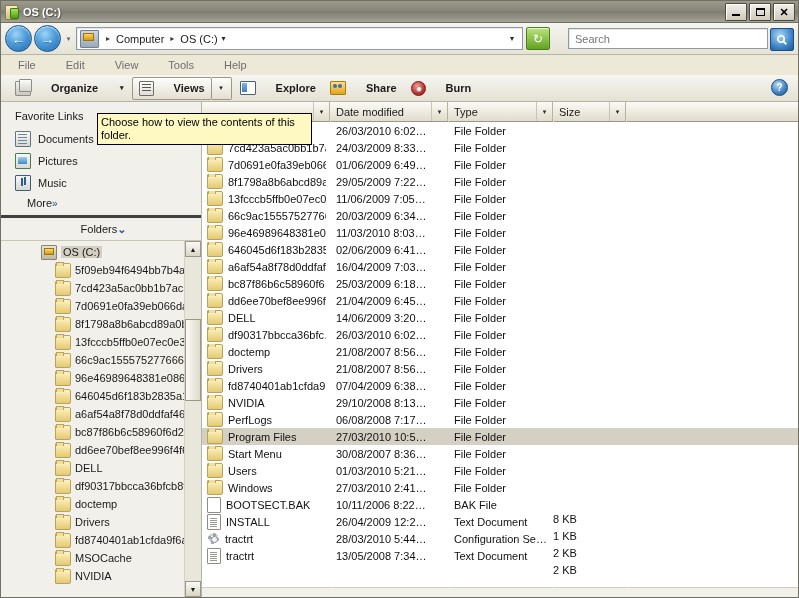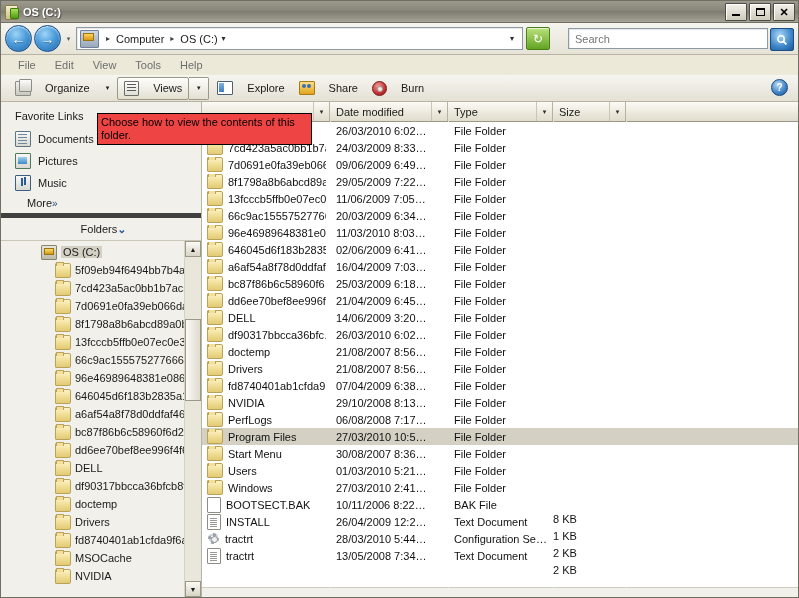--- a/index.html
+++ b/index.html
@@ -125,36 +125,36 @@
     width:22px;height:21px;margin-left:2px;
     background:radial-gradient(circle at 40% 30%,#a9d6f7,#3c85c8 60%,#1c5694);
     border:1px solid #1a4e85;border-radius:2px;
     display:flex;align-items:center;justify-content:center;
     color:#fff;font-size:11px;
   }
 
   
   .menubar{
     height:20px;min-height:20px;display:flex;align-items:center;
-    background:#ece9d8;padding-left:8px;gap:1px;
+    background:#ece9d8;padding-left:8px;gap:12px;
   }
   .menu-item{
     padding:2px 9px;font-size:11px;color:#6e6e6e;
   }
 
   
   .toolbar{
     height:26px;min-height:26px;display:flex;align-items:center;
     background:linear-gradient(to bottom,#f6f5f0,#e4e1d4);
     border-bottom:1px solid #b8b4a4;
     padding-left:8px;gap:2px;position:relative;
   }
   .tb{
-    display:flex;align-items:center;gap:14px;height:21px;
-    padding:0 6px;font-size:11px;color:#1a1a1a;white-space:nowrap;
+    display:flex;align-items:center;gap:20px;height:21px;
+    padding:0 6px;font-size:11px;color:#1a1a1a;white-space:nowrap;font-weight:bold;
   }
   .tb.framed{
     border:1px solid #9b9888;background:linear-gradient(to bottom,#fdfdfb,#e3e0d2);
     border-radius:2px;
   }
   .tb-split{
     border:1px solid #9b9888;border-left:0;
     background:linear-gradient(to bottom,#fdfdfb,#e3e0d2);
     width:19px;height:21px;display:flex;align-items:center;justify-content:center;
     border-radius:0 2px 2px 0;font-size:7px;color:#222;
@@ -193,21 +193,21 @@
   
   .body{flex:1;display:flex;min-height:0;background:#fff;}
 
   
   .sidebar{
     width:200px;min-width:200px;display:flex;flex-direction:column;
     background:#f1f0ea;border-right:1px solid #b8b4a4;
   }
   .fav{
     padding:6px 0 6px 0;background:#f1f0ea;
-    border-bottom:5px solid #404040;
+    border-bottom:3px solid #404040;
     height:116px;box-sizing:border-box;
   }
   .fav-title{font-size:11px;color:#1a1a1a;padding:2px 0 6px 14px;}
   .fav-item{
     display:flex;align-items:center;gap:7px;padding:2px 0 2px 14px;height:18px;
     font-size:11px;color:#1a1a1a;
   }
   .fav-ico{width:14px;height:14px;position:relative;flex:none;border-radius:1px;}
   .ico-documents{background:linear-gradient(to bottom,#f7f7f5,#d9d9d2);border:1px solid #5d7386;}
   .ico-documents:after{content:"";position:absolute;left:2px;top:2px;width:9px;height:1px;background:#6f88a0;
@@ -339,21 +339,21 @@
   }
   .listpane .vline4{
     position:absolute;left:424px;top:19px;bottom:9px;width:1px;background:#dcdcdc;
   }
 
   .botstrip{height:9px;min-height:9px;background:#f1f0ea;border-top:1px solid #cfccbd;}
 
   
   .tooltip{
     position:absolute;left:96px;top:112px;width:207px;
-    background:#ef4444;border:1px solid #000;
+    background:#fef9c3;border:1px solid #000;
     font-size:11px;color:#000;line-height:13px;
     padding:2px 3px;z-index:50;
   }
 </style>
 </head>
 <body>
 
 <div class="window">
 
   <div class="titlebar">
@@ -604,21 +604,21 @@
             </div>
             <div class="cell c-date">24/03/2009 8:33…</div>
             <div class="cell c-type">File Folder</div>
             <div class="cell c-size"></div>
           </div>
           <div class="row">
             <div class="cell c-name">
               <span class="tn-ico folder-ico"></span>
               <span class="nm">7d0691e0fa39eb066…</span>
             </div>
-            <div class="cell c-date">09/06/2009 6:49…</div>
+            <div class="cell c-date">01/06/2009 6:49…</div>
             <div class="cell c-type">File Folder</div>
             <div class="cell c-size"></div>
           </div>
           <div class="row">
             <div class="cell c-name">
               <span class="tn-ico folder-ico"></span>
               <span class="nm">8f1798a8b6abcd89a…</span>
             </div>
             <div class="cell c-date">29/05/2009 7:22…</div>
             <div class="cell c-type">File Folder</div>

